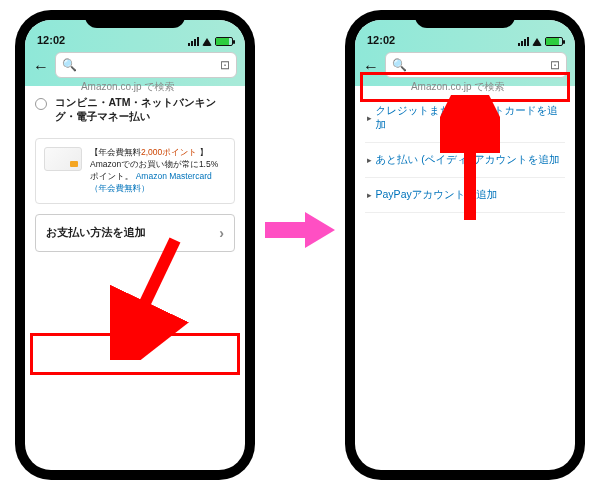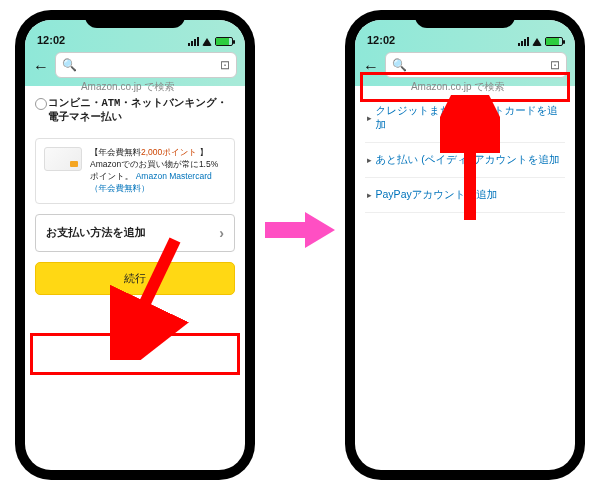--- a/index.html
+++ b/index.html
@@ -82,21 +82,21 @@
     padding: 0 6px;
     gap: 4px;
   }
   .search-icon { font-size: 12px; color: #666; }
   .search-ph { font-size: 10px; color: #888; flex:1;margin-top:44px; }
   .lens-icon { font-size: 12px; color: #666; }
   .content-area { padding: 10px; font-size: 10px; color: #222; }
   .pay-title { font-weight: 700; font-size: 10.5px; margin-bottom: 4px; }
   .pay-desc { font-size: 9px; line-height: 1.45; color: #333; }
   .pay-desc .link { color: #0073bb; }
-  .radio-row { display:flex; gap:1px;font-family:Liberation Mono, monospace; }
+  .radio-row { display:flex; gap:8px; }
   .radio { width:12px;height:12px;border:1px solid #999;border-radius:50%;margin-top:2px;flex-shrink:0; }
   .promo-card {
     border: 1px solid #e0e0e0;
     border-radius: 4px;
     margin-top: 10px;
     padding: 8px;
     display: flex;
     gap: 8px;
   }
   .card-img {
@@ -198,23 +198,20 @@
           <div class="promo-text">
             <span>【年会費無料</span><span class="hl">2,000ポイント</span>
             <span>】Amazonでのお買い物が常に1.5%ポイント。</span>
             <span class="lk">Amazon Mastercard（年会費無料）</span>
           </div>
         </div>
         <div class="add-payment">
           <span>お支払い方法を追加</span>
           <span class="chev">›</span>
         </div>
-        <div class="continue-btn">
-          <span>続行</span>
-        </div>
       </div>
     </div>
   </div>
 
   <div class="phone right">
     <div class="notch"></div>
     <div class="screen">
       <div class="statusbar">
         <span>12:02</span>
         <div class="status-icons">

